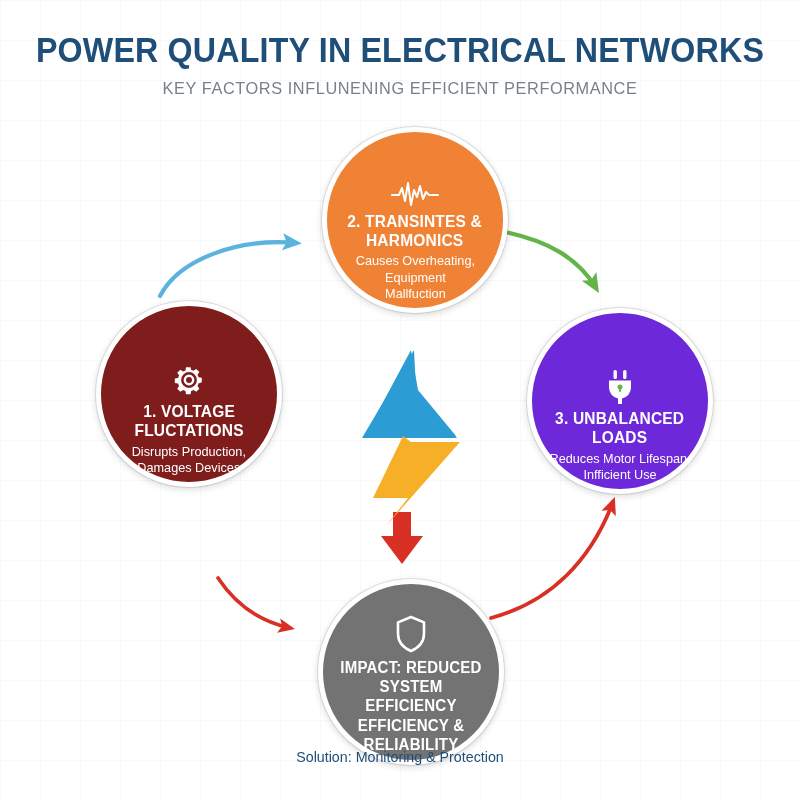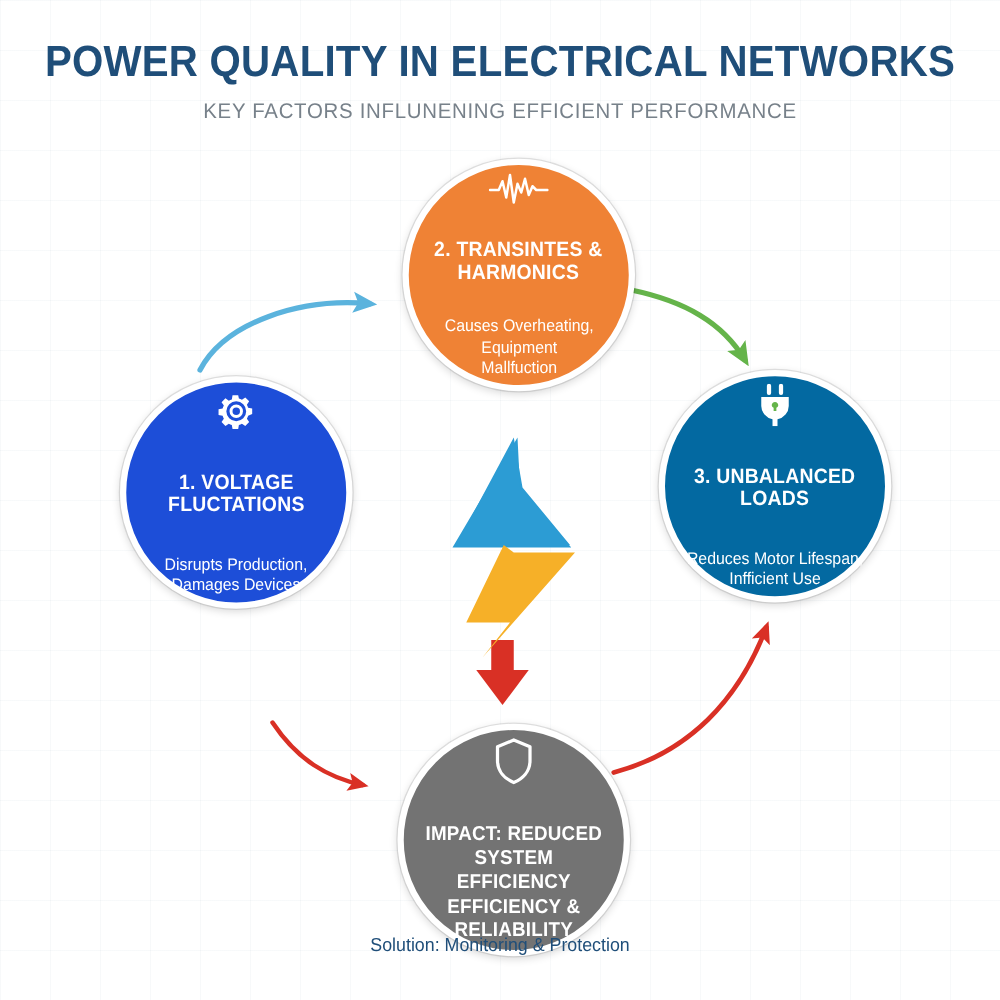--- a/index.html
+++ b/index.html
@@ -67,21 +67,21 @@
 
   
   .node {
     position: absolute;
     border-radius: 50%;
     border: 5px solid #ffffff;
     box-shadow: 0 0 0 1px rgba(0,0,0,0.10), 0 2px 7px rgba(0,0,0,0.16);
     display: flex;
     flex-direction: column;
     align-items: center;
-    justify-content: space-between;
+    justify-content: flex-end;
     text-align: center;
     color: #ffffff;
     padding: 6px 12px;
   }
 
   .node .icon {
     display: block;
     line-height: 0;
     margin-bottom: 5px;
   }
@@ -101,29 +101,29 @@
     font-weight: normal;
     font-size: 13.5px;
     line-height: 1.2;
     transform: scaleX(0.94);
     white-space: pre-line;
   }
 
   
   #node-voltage {
     left: 96px;  top: 301px;  width: 186px; height: 186px;
-    background-color: #1d4ed8;
+    background-color: #7f1d1d;
   }
   #node-transients {
     left: 322px; top: 127px;  width: 186px; height: 186px;
     background-color: #EF8235;
   }
   #node-unbalanced {
-    left: 527px; top: 296px;  width: 186px; height: 186px;
-    background-color: #0369a1;
+    left: 527px; top: 308px;  width: 186px; height: 186px;
+    background-color: #6d28d9;
   }
   #node-impact {
     left: 318px; top: 579px;  width: 186px; height: 186px;
     background-color: #737373;
   }
   #node-impact .node-title { font-size: 16px; line-height: 1.2; }
 
   
   #bolt {
     position: absolute;

